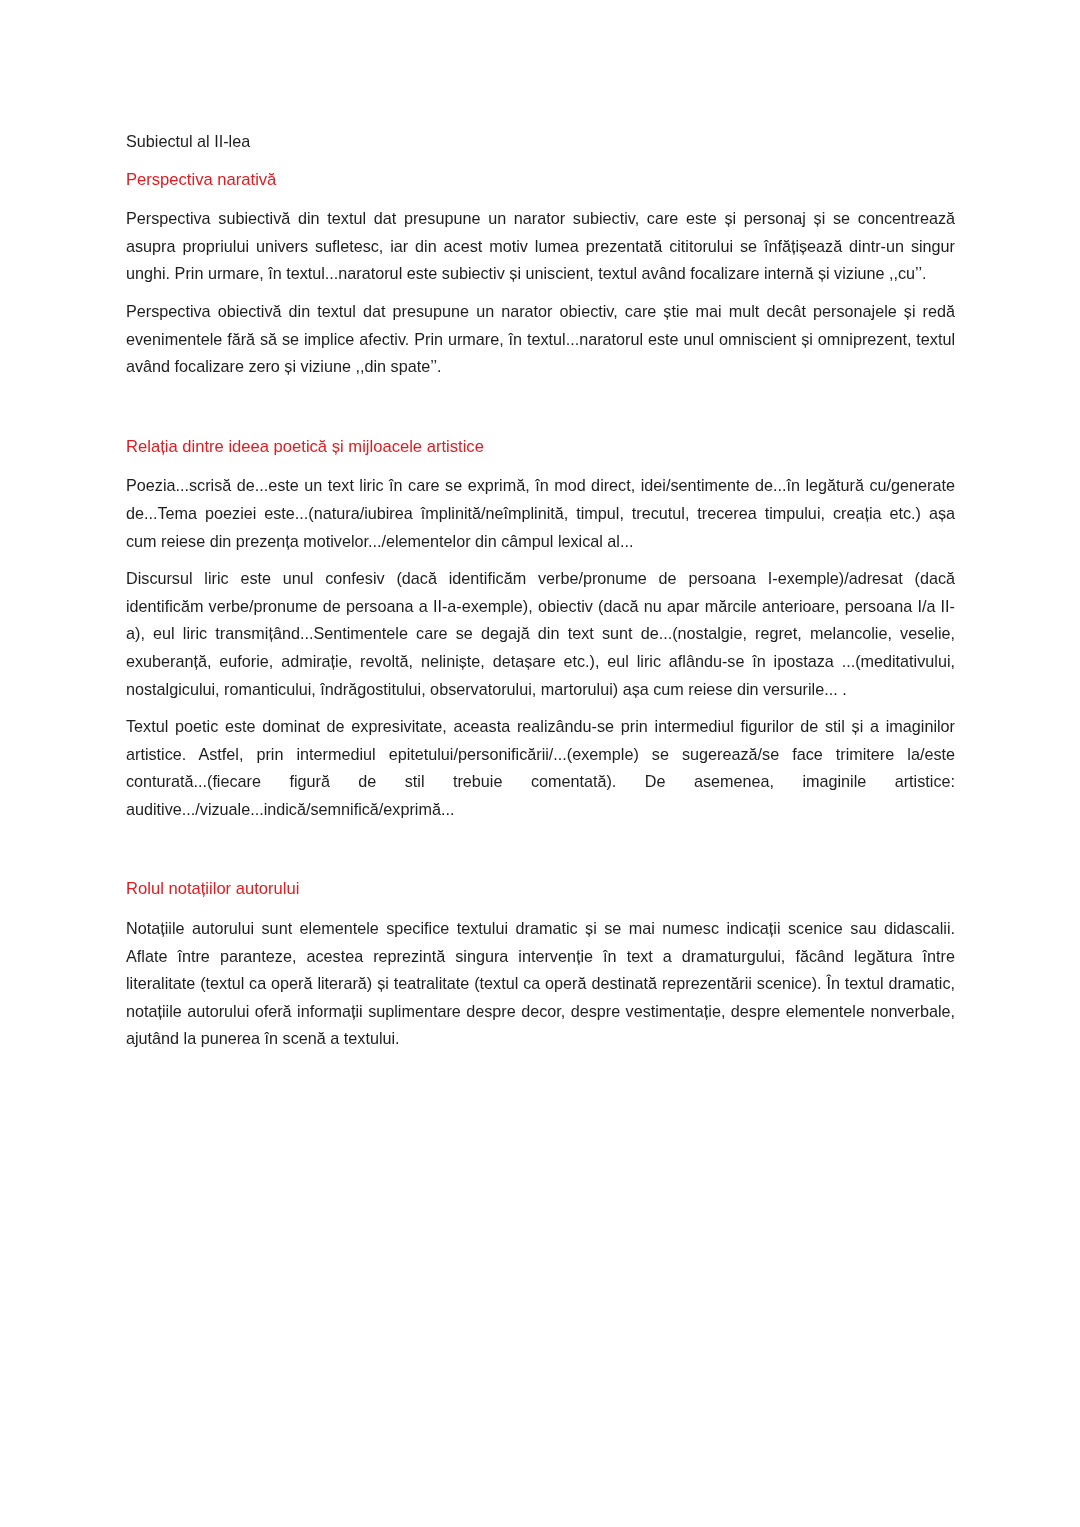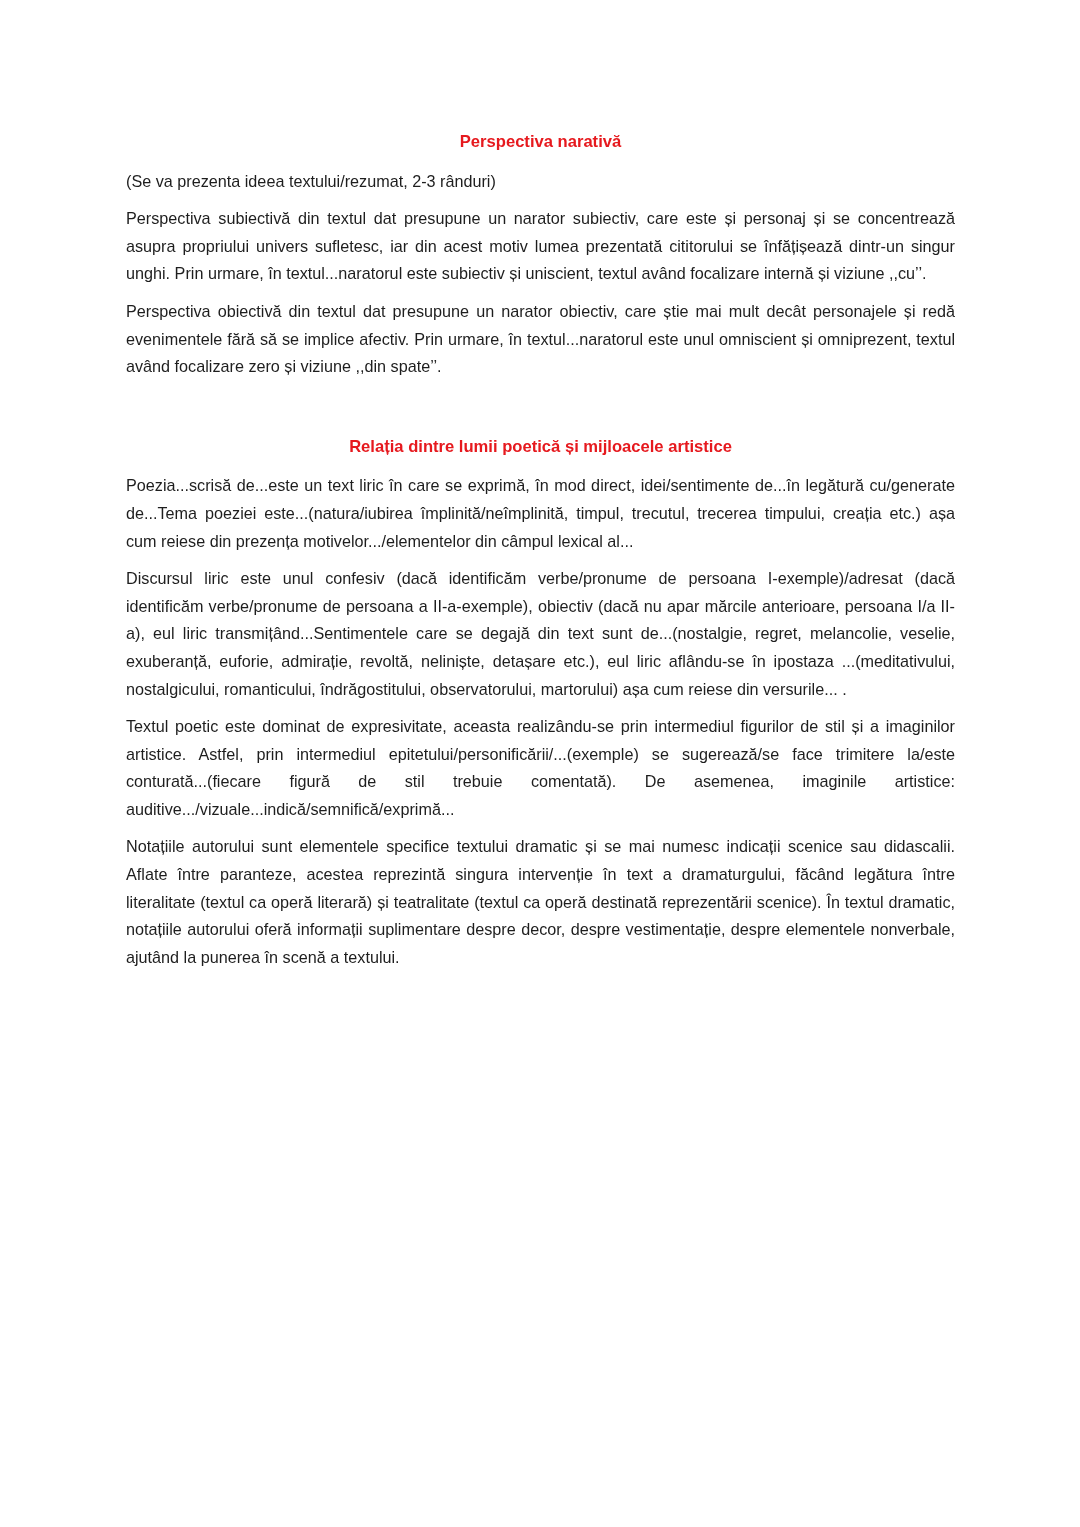--- a/index.html
+++ b/index.html
@@ -27,49 +27,50 @@
     text-align-last: left;
     font-weight: 400;
   }
   .para.plain {
     text-align: left;
   }
   .section-heading {
     margin: 0 0 12px 0;
     font-size: 16.6px;
     line-height: 27.6px;
-    font-weight: 700;
+    font-weight: 400;
     color: #e6191e;
-    text-align: center;
+    text-align: left;
   }
   .section-heading.spaced {
     margin-top: 52px;
   }
 </style>
 </head>
 <body>
 
 <div class="page">
 
+  <p class="para plain">Subiectul al II-lea</p>
 
   <h2 class="section-heading">Perspectiva narativă</h2>
 
 
 
-  <p class="para plain">(Se va prezenta ideea textului/rezumat, 2-3 rânduri)</p>
 
   <p class="para">Perspectiva subiectivă din textul dat presupune un narator subiectiv, care este și personaj și se concentrează asupra propriului univers sufletesc, iar din acest motiv lumea prezentată cititorului se înfățișează dintr-un singur unghi. Prin urmare, în textul...naratorul este subiectiv și uniscient, textul având focalizare internă și viziune ,,cu’’.</p>
 
   <p class="para">Perspectiva obiectivă din textul dat presupune un narator obiectiv, care știe mai mult decât personajele și redă evenimentele fără să se implice afectiv. Prin urmare, în textul...naratorul este unul omniscient și omniprezent, textul având focalizare zero și viziune ,,din spate’’.</p>
 
-  <h2 class="section-heading spaced">Relația dintre lumii poetică și mijloacele artistice</h2>
+  <h2 class="section-heading spaced">Relația dintre ideea poetică și mijloacele artistice</h2>
 
   <p class="para">Poezia...scrisă de...este un text liric în care se exprimă, în mod direct, idei/sentimente de...în legătură cu/generate de...Tema poeziei este...(natura/iubirea împlinită/neîmplinită, timpul, trecutul, trecerea timpului, creația etc.) așa cum reiese din prezența motivelor.../elementelor din câmpul lexical al...</p>
 
   <p class="para">Discursul liric este unul confesiv (dacă identificăm verbe/pronume de persoana I-exemple)/adresat (dacă identificăm verbe/pronume de persoana a II-a-exemple), obiectiv (dacă nu apar mărcile anterioare, persoana I/a II-a), eul liric transmițând...Sentimentele care se degajă din text sunt de...(nostalgie, regret, melancolie, veselie, exuberanță, euforie, admirație, revoltă, neliniște, detașare etc.), eul liric aflându-se în ipostaza ...(meditativului, nostalgicului, romanticului, îndrăgostitului, observatorului, martorului) așa cum reiese din versurile... .</p>
 
   <p class="para">Textul poetic este dominat de expresivitate, aceasta realizându-se prin intermediul figurilor de stil și a imaginilor artistice. Astfel, prin intermediul epitetului/personificării/...(exemple) se sugerează/se face trimitere la/este conturată...(fiecare figură de stil trebuie comentată). De asemenea, imaginile artistice: auditive.../vizuale...indică/semnifică/exprimă...</p>
 
 
+  <h2 class="section-heading spaced">Rolul notațiilor autorului</h2>
 
   <p class="para">Notațiile autorului sunt elementele specifice textului dramatic și se mai numesc indicații scenice sau didascalii. Aflate între paranteze, acestea reprezintă singura intervenție în text a dramaturgului, făcând legătura între literalitate (textul ca operă literară) și teatralitate (textul ca operă destinată reprezentării scenice). În textul dramatic, notațiile autorului oferă informații suplimentare despre decor, despre vestimentație, despre elementele nonverbale, ajutând la punerea în scenă a textului.</p>
 
 </div>
 
 </body></html>

